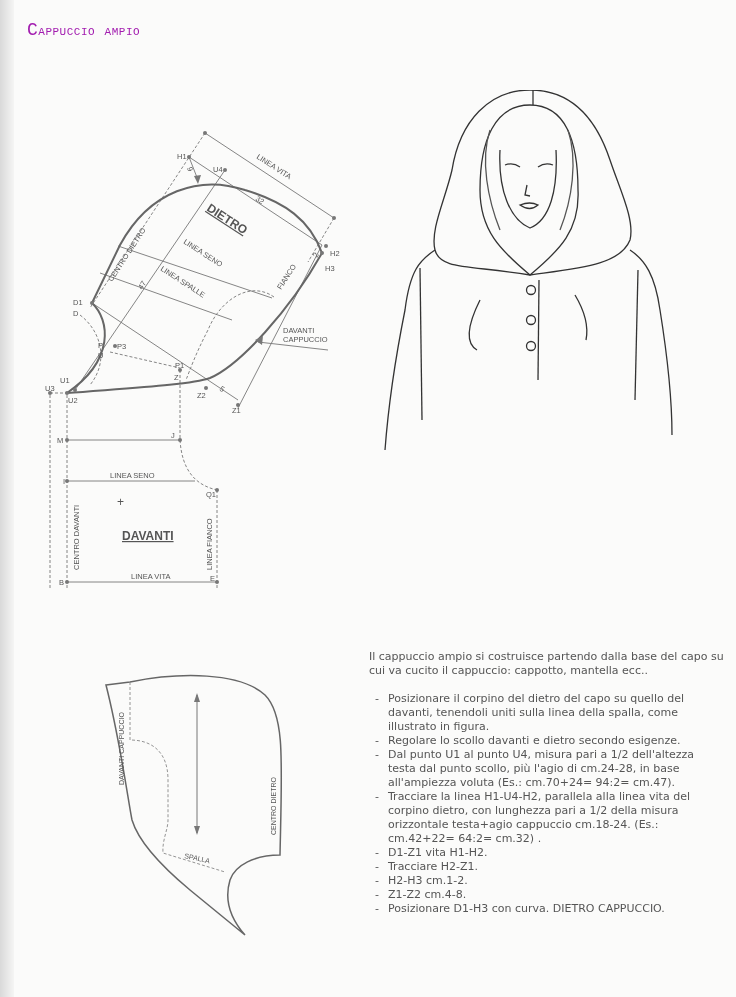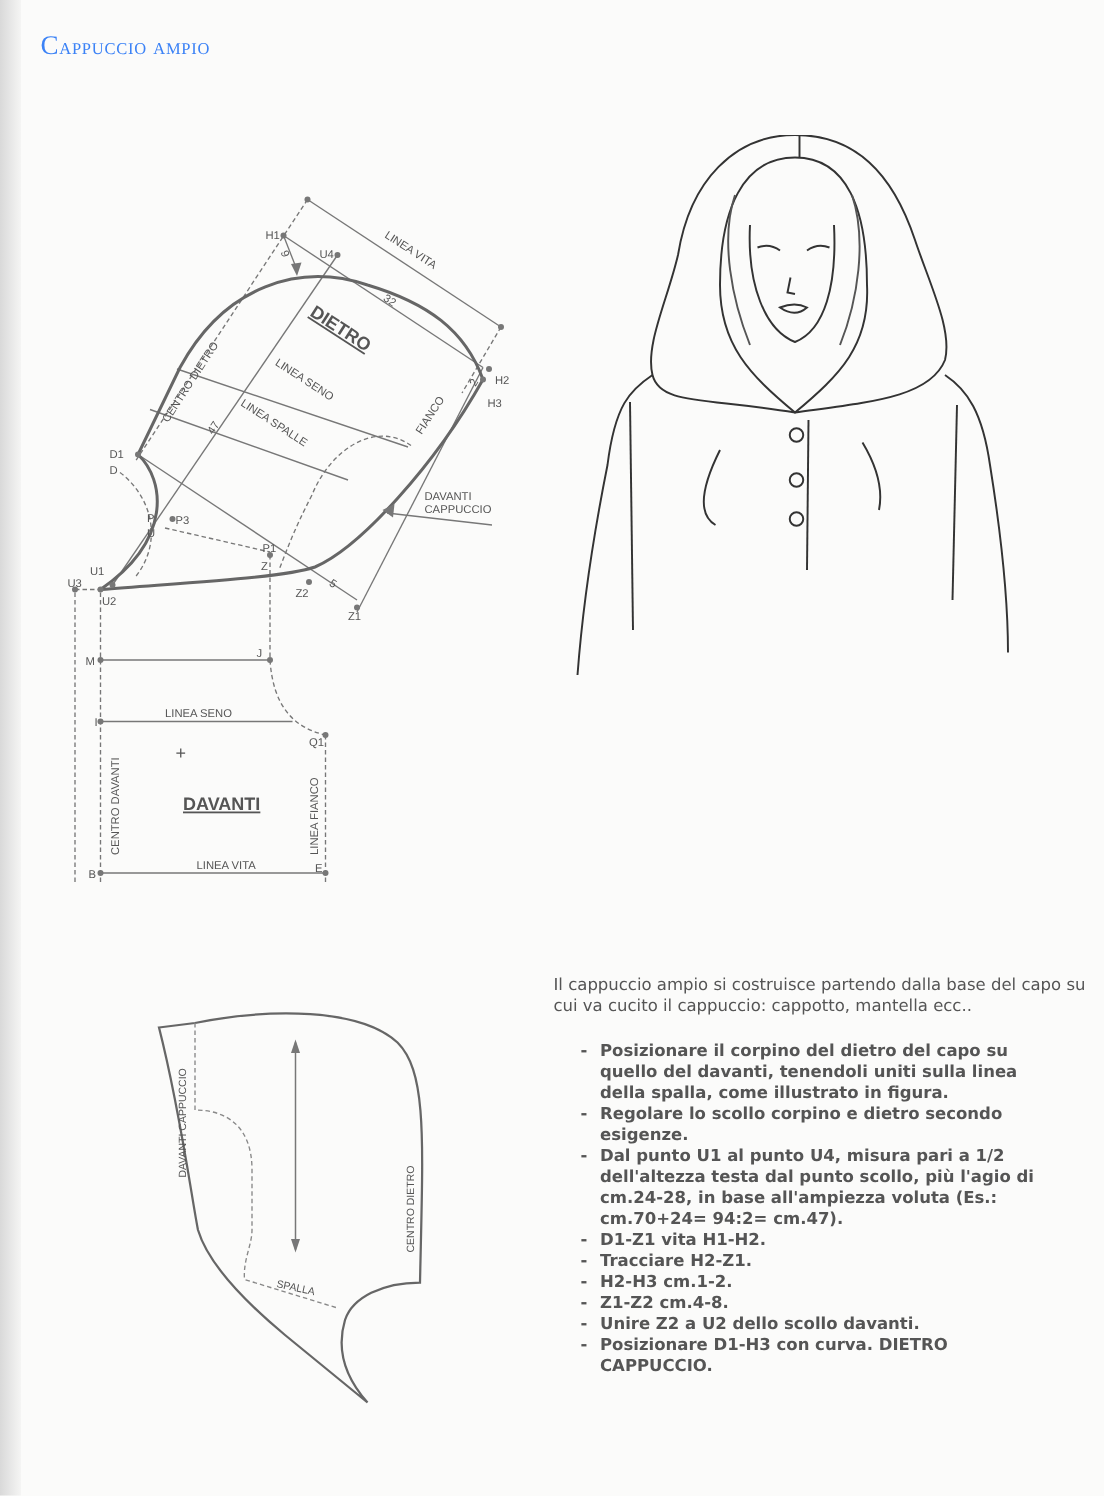--- a/index.html
+++ b/index.html
@@ -1,23 +1,23 @@
 <!DOCTYPE html>
 <html><head>
 <meta charset="utf-8">
 <style>
   html, body { margin:0; padding:0; }
   body { width:736px; height:997px; background:#fbfbfa; position:relative; overflow:hidden; font-family:"Liberation Sans", sans-serif; color:#444; }
   .spine { position:absolute; left:0; top:0; width:14px; height:997px; background:linear-gradient(to right,#d9d9d9,#f5f5f4); }
-  .page-title { position:absolute; left:27px; top:20px; font-family:Liberation Serif, serif; font-size:15px; letter-spacing:0.5px; color:#3b82f6; font-variant:small-caps; }
+  .page-title { position:absolute; left:27px; top:20px; font-family:Liberation Mono, monospace; font-size:15px; letter-spacing:0.5px; color:#a21caf; font-variant:small-caps; }
   .page-title .big { font-size:18px; }
   svg text { font-family:"Liberation Sans", sans-serif; fill:#555; }
   .instructions { position:absolute; left:369px; top:650px; width:355px; font-family:"DejaVu Sans", sans-serif; font-size:11px; line-height:14px; color:#555; }
   .instructions p { margin:0 0 14px 0; }
-  .instructions ul { list-style:none; margin:16px; padding:0;font-weight:bold; }
+  .instructions ul { list-style:none; margin:4px; padding:0; }
   .instructions li { position:relative; padding-left:15px; margin:0; }
   .instructions li::before { content:"-"; position:absolute; left:2px; top:0; }
 </style>
 </head>
 <body>
 
 <div class="spine"></div>
 
 <div class="page-title"><span class="big">C</span><span id="title-rest">appuccio ampio</span></div>
 
@@ -177,22 +177,22 @@
     <circle cx="151" cy="256" r="4.5"></circle>
     <path d="M 100 210 Q 80 250 97 260"></path>
     <path d="M 195 205 Q 210 230 206 250"></path>
   </g>
 </svg>
 
 <div class="instructions">
   <p>Il cappuccio ampio si costruisce partendo dalla base del capo su cui va cucito il cappuccio: cappotto, mantella ecc..</p>
   <ul>
     <li>Posizionare il corpino del dietro del capo su quello del davanti, tenendoli uniti sulla linea della spalla, come illustrato in figura.</li>
-    <li>Regolare lo scollo corpino e dietro secondo esigenze.</li>
+    <li>Regolare lo scollo davanti e dietro secondo esigenze.</li>
     <li>Dal punto U1 al punto U4, misura pari a 1/2 dell'altezza testa dal punto scollo, più l'agio di cm.24-28, in base all'ampiezza voluta (Es.: cm.70+24= 94:2= cm.47).</li>
+    <li>Tracciare la linea H1-U4-H2, parallela alla linea vita del corpino dietro, con lunghezza pari a 1/2 della misura orizzontale testa+agio cappuccio cm.18-24. (Es.: cm.42+22= 64:2= cm.32) .</li>
     <li>D1-Z1 vita H1-H2.</li>
     <li>Tracciare H2-Z1.</li>
     <li>H2-H3 cm.1-2.</li>
     <li>Z1-Z2 cm.4-8.</li>
-    <li>Unire Z2 a U2 dello scollo davanti.</li>
     <li>Posizionare D1-H3 con curva. DIETRO CAPPUCCIO.</li>
   </ul>
 </div>
 
 </body></html>

